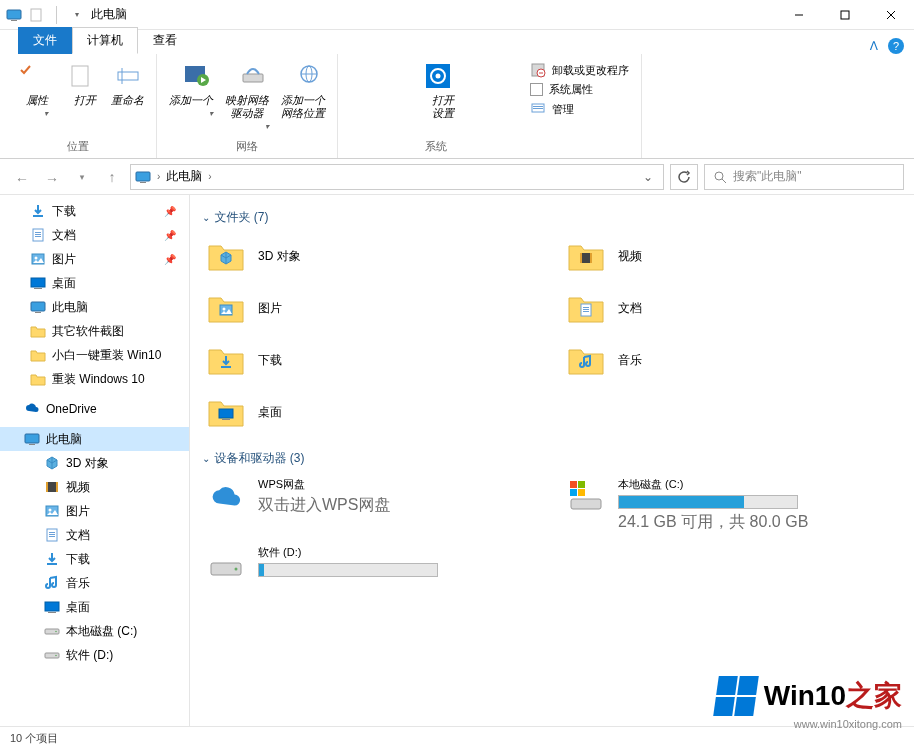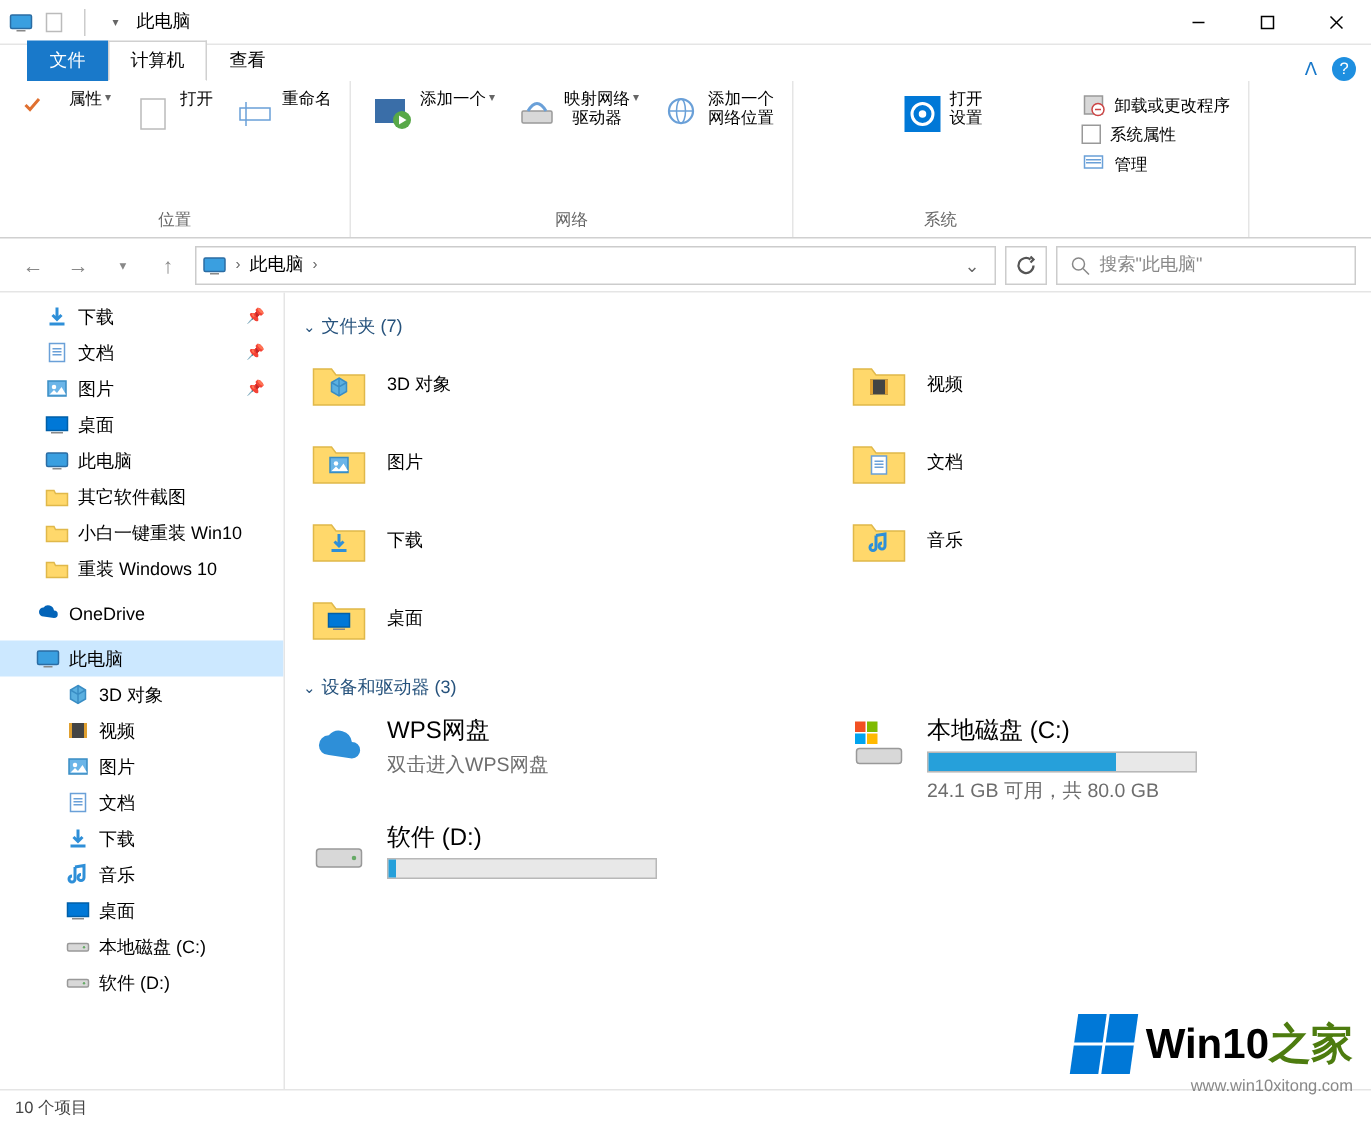--- a/index.html
+++ b/index.html
@@ -21,21 +21,21 @@
 .tab.active { border: 1px solid #d0d0d0; border-bottom: 1px solid #fff; background: #fff; }
 .tabs .right { margin-left: auto; display: flex; align-items: center; gap: 10px; padding-right: 10px; }
 .help-icon { width: 16px; height: 16px; border-radius: 50%; background: #1e8fe0; color: #fff; display: flex; align-items: center; justify-content: center; font-size: 11px; }
 .chev-up { color: #1979ca; font-size: 12px; }
 
 
 .ribbon { height: 105px; border-bottom: 1px solid #d0d0d0; display: flex; background: #fff; }
 .ribgroup { display: flex; flex-direction: column; align-items: center; border-right: 1px solid #e5e5e5; padding: 4px 8px 0; }
 .ribgroup .row { display: flex; gap: 4px; flex: 1; }
 .ribgroup .lbl { font-size: 11px; color: #666; padding: 2px 0 4px; }
-.ribbtn { display: flex; flex-direction: row; align-items: flex-start; gap: 2px; padding: 2px 4px; min-width: 44px; }
+.ribbtn { display: flex; flex-direction: column; align-items: flex-end; gap: 2px; padding: 2px 4px; min-width: 44px; font-style: italic; }
 .ribbtn .ico { width: 32px; height: 32px; display: flex; align-items: center; justify-content: center; }
 .ribbtn .txt { font-size: 11px; text-align: center; line-height: 1.2; }
 .riblist { display: flex; flex-direction: column; gap: 0; padding-top: 2px; }
 .riblist .item { display: flex; align-items: center; gap: 6px; font-size: 11px; padding: 2px 4px; }
 .riblist .item .check { width: 13px; height: 13px; border: 1px solid #999; background: #fff; }
 
 
 .navbar { height: 36px; display: flex; align-items: center; gap: 6px; padding: 0 10px; border-bottom: 1px solid #e5e5e5; }
 .navbtn { width: 24px; height: 24px; display: flex; align-items: center; justify-content: center; color: #888; font-size: 14px; }
 .addrbar { flex: 1; height: 26px; border: 1px solid #ccc; display: flex; align-items: center; padding: 0 4px; gap: 6px; }
@@ -59,35 +59,35 @@
 .content { flex: 1; padding: 8px 12px; overflow: auto; }
 .sect-hdr { color: #26527c; font-size: 12px; padding: 6px 0; display: flex; align-items: center; gap: 4px; }
 .sect-hdr .chev { font-size: 10px; }
 .grid { display: grid; grid-template-columns: 1fr 1fr; gap: 4px 20px; }
 .folder-item { display: flex; align-items: center; gap: 12px; padding: 4px; height: 48px; }
 .folder-ico { width: 40px; height: 40px; display: flex; align-items: center; justify-content: center; }
 .folder-item .name { font-size: 12px; }
 .drive-item { display: flex; gap: 12px; padding: 4px; }
 .drive-ico { width: 40px; height: 40px; display: flex; align-items: center; justify-content: center; }
 .drive-info { flex: 1; display: flex; flex-direction: column; gap: 3px; }
-.drive-name { font-size: 16px; }
-.drive-sub { font-size: 13px; color: #6d6d6d; }
+.drive-name { font-size: 11px; }
+.drive-sub { font-size: 16px; color: #6d6d6d; }
 .drive-bar { width: 180px; height: 14px; border: 1px solid #b8b8b8; background: #e8e8e8; position: relative; }
 .drive-bar .fill { height: 100%; background: #26a0da; }
 
 
 .statusbar { height: 24px; border-top: 1px solid #e5e5e5; display: flex; align-items: center; padding: 0 10px; font-size: 11px; color: #444; }
 
 
 .watermark { position: absolute; right: 12px; bottom: 20px; text-align: right; }
 .watermark .logo-row { display: flex; align-items: center; gap: 8px; justify-content: flex-end; }
 .watermark .win-tile { width: 40px; height: 40px; display: grid; grid-template-columns: 1fr 1fr; grid-template-rows: 1fr 1fr; gap: 2px; transform: skewX(-8deg); }
 .watermark .win-tile div { background: #0078d7; }
 .watermark .brand { font-size: 28px; font-weight: 600; }
-.watermark .brand .accent { color: #4d7c0f; }
+.watermark .brand .accent { color: #b91c1c; }
 .watermark .url { font-size: 11px; color: #888; margin-top: 2px; }
 
 
 svg { display: block; }
 </style>
 </head>
 <body>
 
 <svg width="0" height="0" style="position:absolute">
 <defs>

